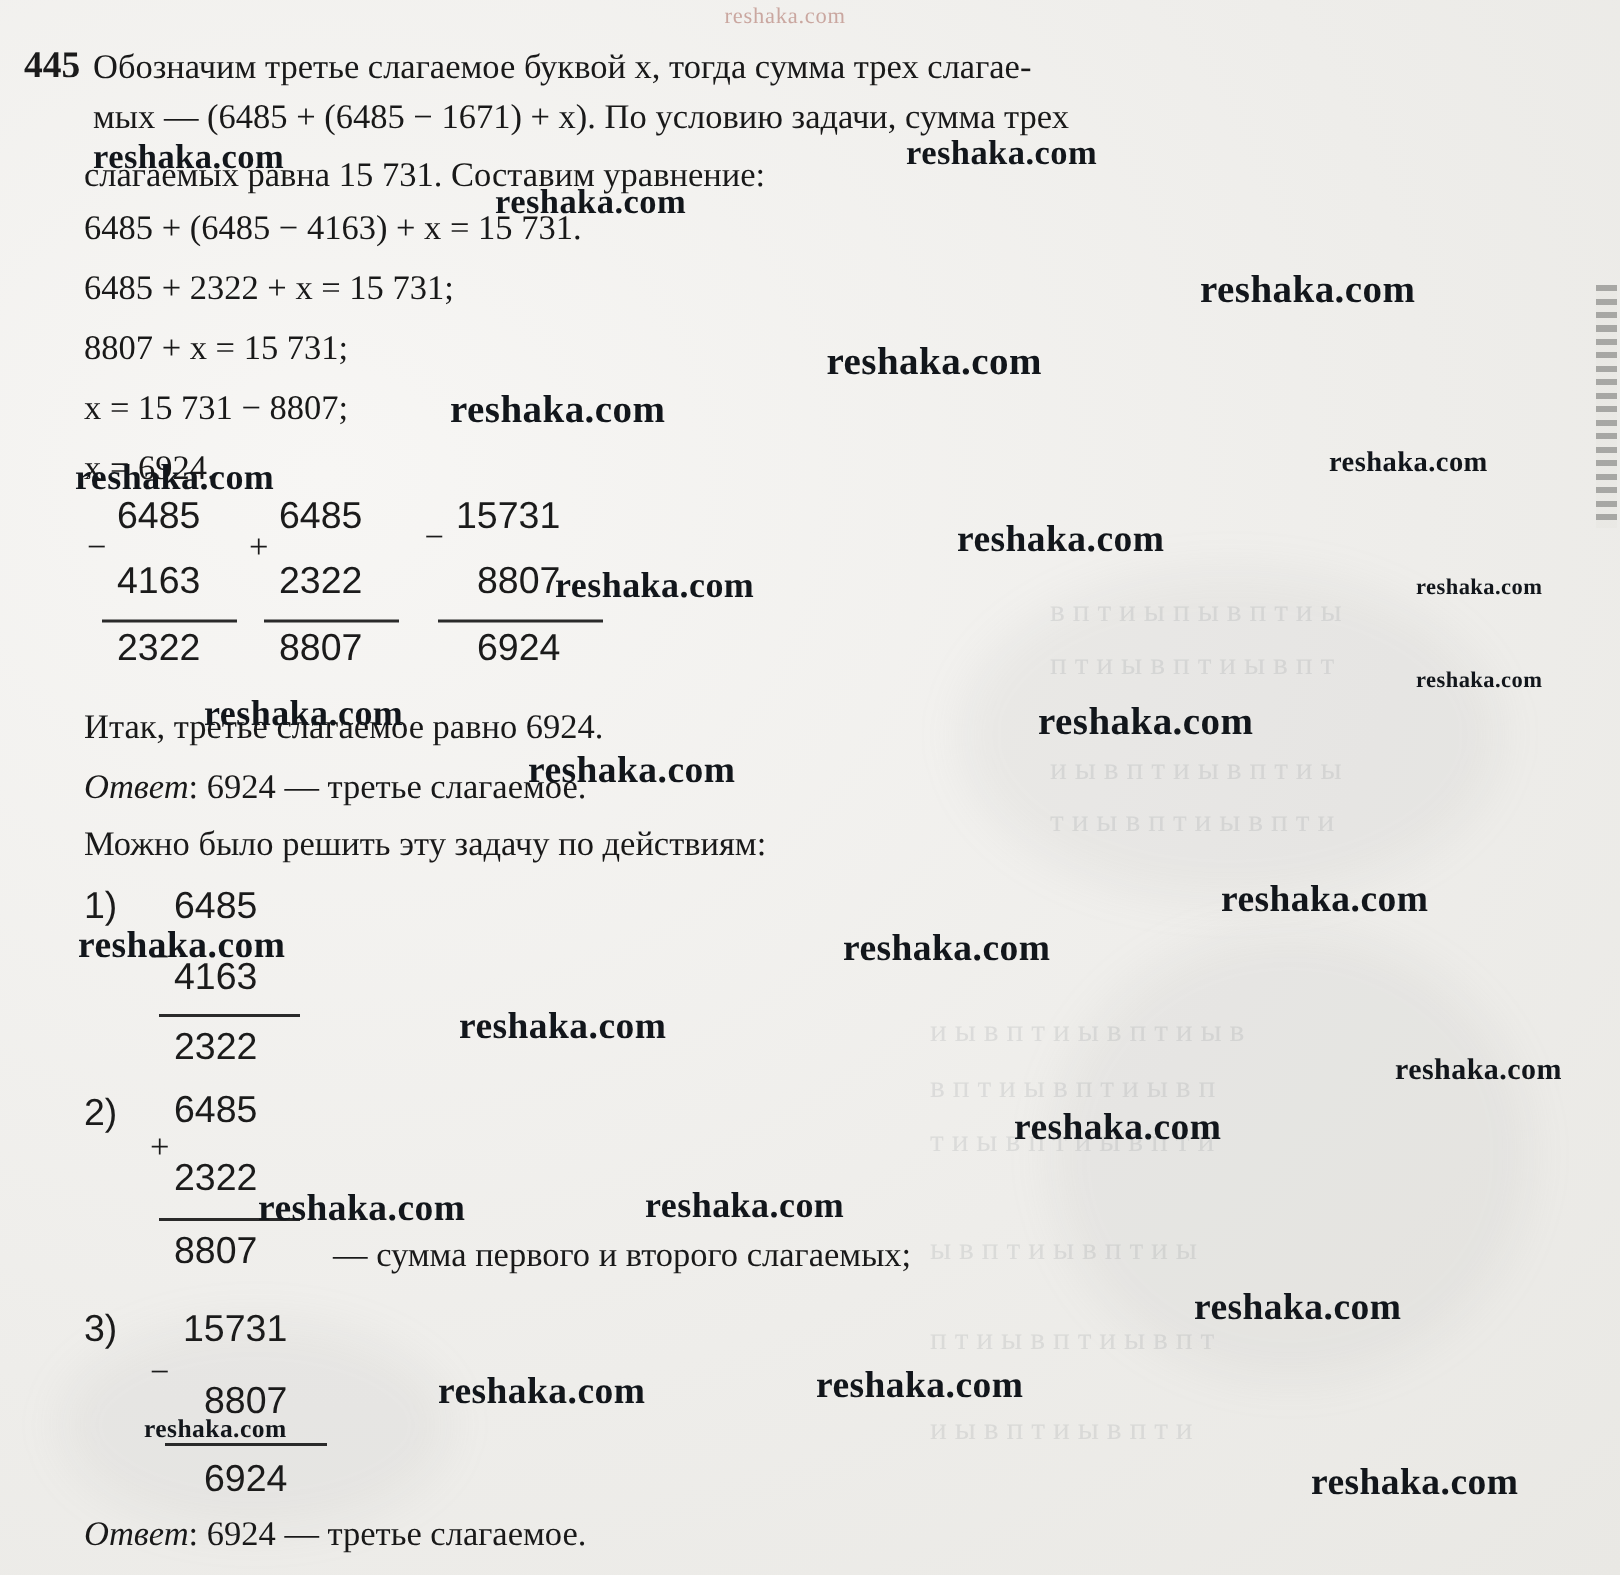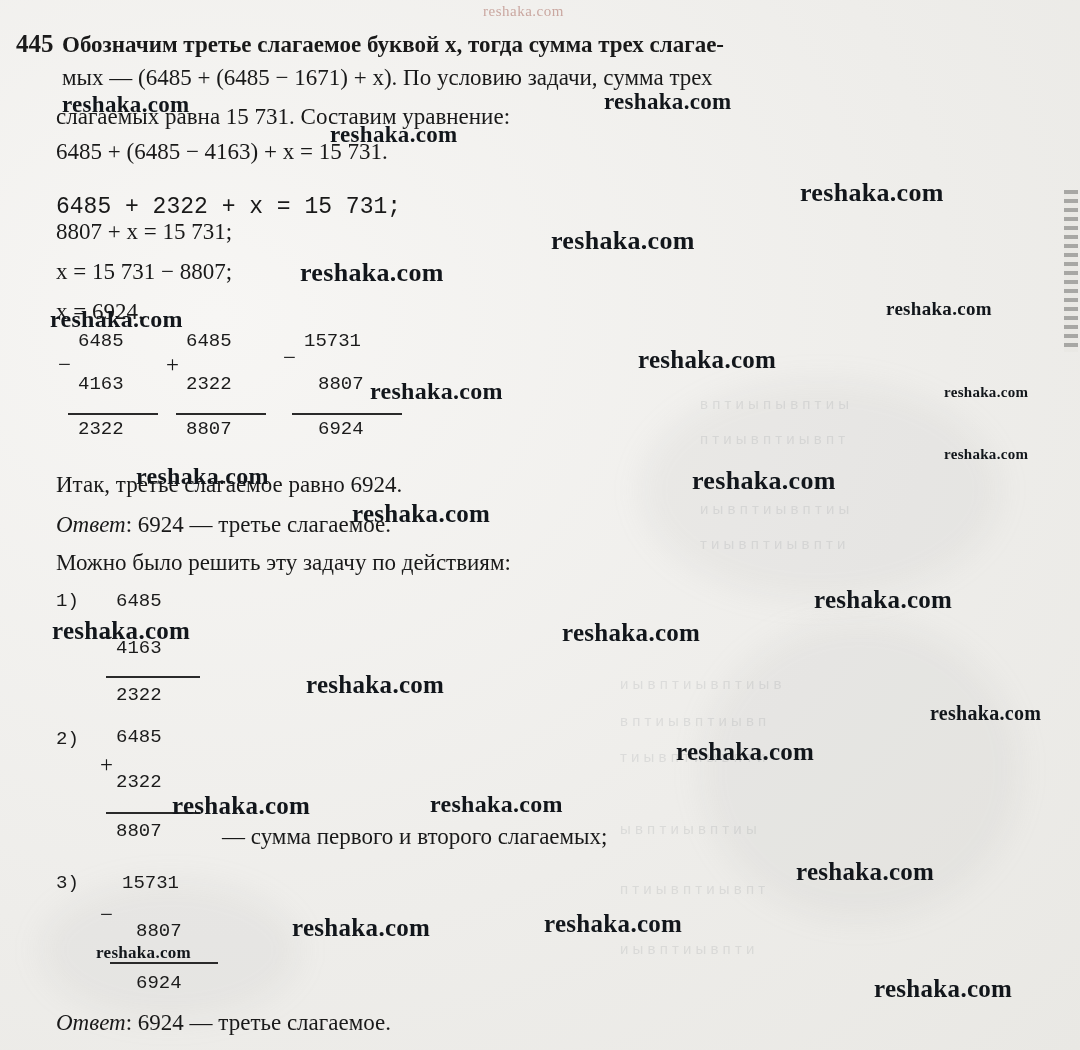--- a/index.html
+++ b/index.html
@@ -65,22 +65,22 @@
     font-family: "Liberation Serif", serif;
     font-size: 23px;
     color: #191919;
     white-space: nowrap;
   }
   .ital { font-style: italic; text-align: right; }
 
   
   .colblock {
     position: absolute;
-    font-family: Liberation Mono, monospace;
-    font-size: 19px;
+    font-family: Liberation Sans, sans-serif;
+    font-size: 25px;
     white-space: nowrap;
   }
   .opsign {
     position: absolute;
     font-size: 23px;
     font-family: "Liberation Serif", serif;
   }
   .rule {
     position: absolute;
     height: 2px;
@@ -108,23 +108,23 @@
       to bottom,
       #9b9b98 0px, #9b9b98 4px,
       #e9e8e4 4px, #e9e8e4 9px
     );
     opacity: 0.85;
   }
 
   
   .ghost {
     position: absolute;
-    font-family: Liberation Sans, sans-serif;
+    font-family: Liberation Serif, serif;
     color: rgba(120,125,130,0.16);
-    font-size: 15px;
+    font-size: 21px;
     white-space: nowrap;
     pointer-events: none;
   }
 </style>
 </head>
 <body>
 
 <div class="page">
 
   <div class="blotch" style="left:640px; top:380px; width:360px; height:220px;"></div>
@@ -143,26 +143,26 @@
   <div class="ghost" style="left:620px; top:940px;">и ы в п т и ы в п т и</div>
 
   <div class="binding"></div>
 
   <div class="content">
 
     <div class="top-wm">reshaka.com</div>
 
     <div class="ex-num">445</div>
 
-    <div class="line" style="left:62px; top:32px;font-weight:bold;">Обозначим третье слагаемое буквой x, тогда сумма трех слагае-</div>
+    <div class="line" style="left:62px; top:32px;">Обозначим третье слагаемое буквой x, тогда сумма трех слагае-</div>
     <div class="line" style="left:62px; top:65px;">мых — (6485 + (6485 − 1671) + x). По условию задачи, сумма трех</div>
     <div class="line" style="left:56px; top:104px;">слагаемых равна 15 731. Составим уравнение:</div>
 
     <div class="line" style="left:56px; top:139px;">6485 + (6485 − 4163) + x = 15 731.</div>
-    <div class="line" style="left:56px; top:194px;font-family:Liberation Mono, monospace;">6485 + 2322 + x = 15 731;</div>
+    <div class="line" style="left:56px; top:179px;">6485 + 2322 + x = 15 731;</div>
     <div class="line" style="left:56px; top:219px;">8807 + x = 15 731;</div>
     <div class="line" style="left:56px; top:259px;">x = 15 731 − 8807;</div>
     <div class="line" style="left:56px; top:299px;">x = 6924.</div>
 
     <div class="opsign" style="left:58px; top:352px;">−</div>
     <div class="colblock" style="left:78px; top:330px;">6485</div>
     <div class="colblock" style="left:78px; top:373px;">4163</div>
     <div class="rule" style="left:68px; top:413px; width:90px;"></div>
     <div class="colblock" style="left:78px; top:418px;">2322</div>
 

